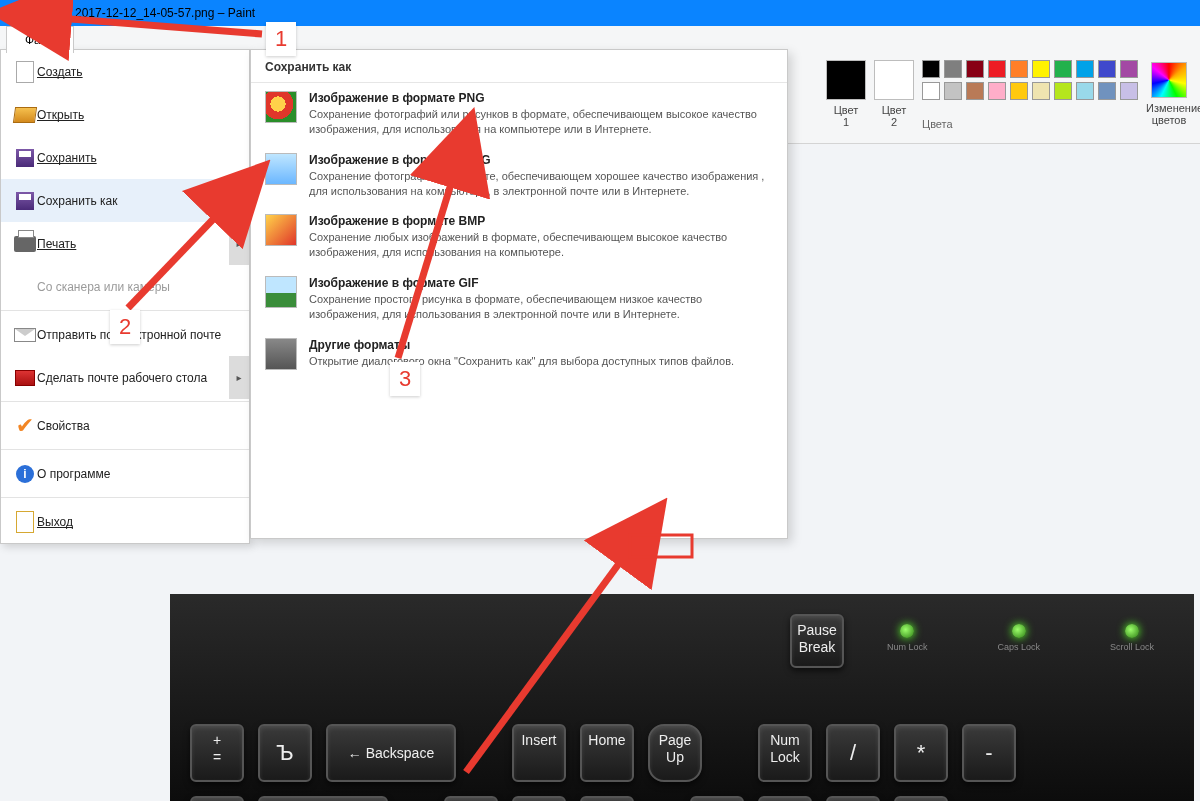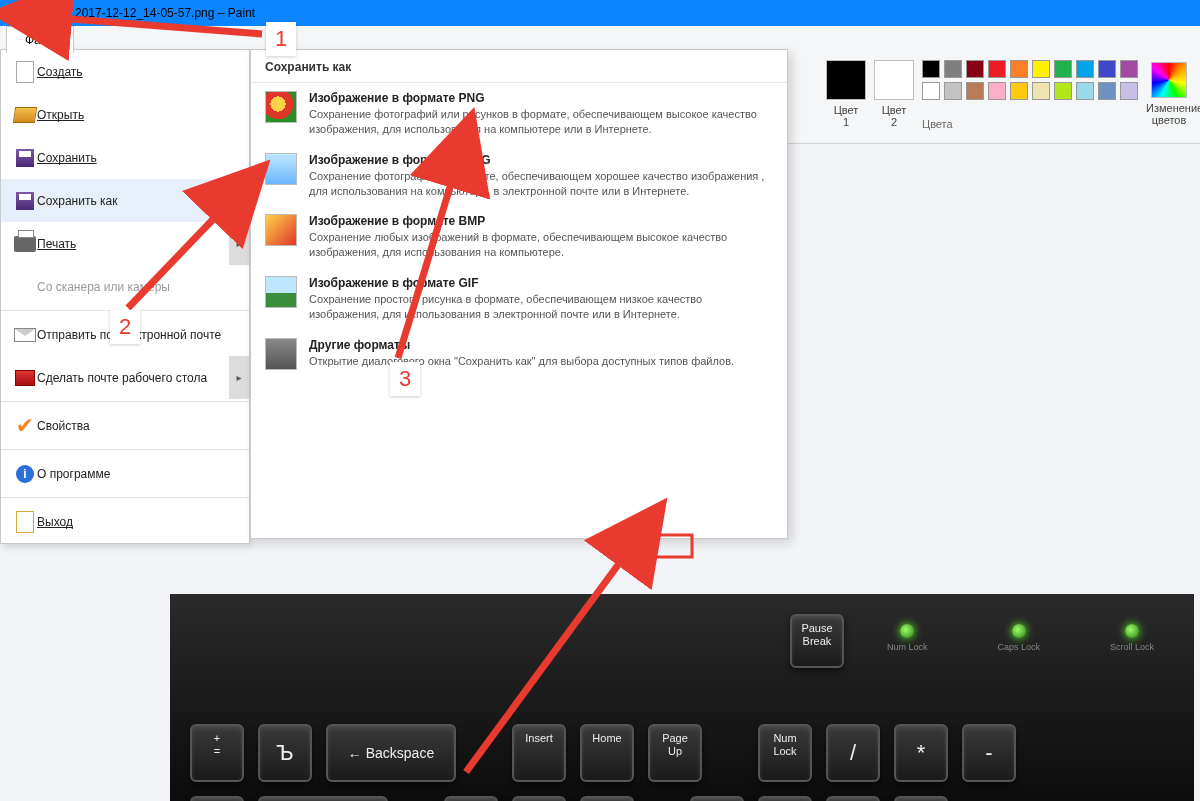--- a/index.html
+++ b/index.html
@@ -35,21 +35,21 @@
   
   .canvas-area { position:absolute; left:0; right:0; top:144px; bottom:0; background:#f2f4f7; }
 
   
   .kbd { position:absolute; left:170px; right:6px; bottom:0; top:450px; background:linear-gradient(#2a2a2a,#0c0c0c); display:flex; flex-direction:column; gap:14px; padding:130px 20px 10px; }
   .kbd-leds { position:absolute; top:30px; right:40px; display:flex; gap:70px; }
   .led { display:flex; flex-direction:column; align-items:center; gap:4px; }
   .led-dot { width:14px; height:14px; border-radius:50%; background:radial-gradient(circle at 40% 40%, #9cff6a, #2a7a12); box-shadow:0 0 8px #5bff2a; }
   .led-lbl { color:#888; font-size:9px; }
   .row { display:flex; gap:14px; }
-  .key { min-width:54px; height:58px; background:linear-gradient(#3a3a3a,#1a1a1a); border:2px solid #555; border-radius:6px; color:#eee; font-size:11px; display:flex; align-items:flex-start; justify-content:center; padding-top:6px; text-align:center; line-height:1.2; box-shadow: inset 0 2px 4px rgba(255,255,255,.1), 0 3px 6px rgba(0,0,0,.6); }
+  .key { min-width:54px; height:58px; background:linear-gradient(#3a3a3a,#1a1a1a); border:2px solid #555; border-radius:6px; color:#eee; font-size:14px; display:flex; align-items:flex-start; justify-content:center; padding-top:6px; text-align:center; line-height:1.2; box-shadow: inset 0 2px 4px rgba(255,255,255,.1), 0 3px 6px rgba(0,0,0,.6); }
   .key.big { font-size:22px; align-items:center; justify-content:center; padding-top:0; }
   .key.wide { min-width:130px; font-size:14px; align-items:center; padding-top:0;}
   .gap { width:28px; }
 
   
   .file-tab { position:absolute; left:6px; top:26px; padding:6px 18px; background:#fff; border:1px solid #c9c9c9; border-bottom:none; font-size:12px; z-index:40; }
   .file-menu { position:absolute; left:0; top:49px; width:250px; background:#fff; border:1px solid #c9c9c9; z-index:35; box-shadow: 3px 3px 8px rgba(0,0,0,.15); }
   .file-menu .item { display:flex; align-items:center; height:43px; padding:0 12px; font-size:12px; color:#222; position:relative; }
   .file-menu .item.hover { background:#e7f0fa; }
   .file-menu .item .expand { position:absolute; right:0; top:0; bottom:0; width:20px; display:flex; align-items:center; justify-content:center; background:#dcdcdc; }
@@ -177,21 +177,21 @@
         </div>
     </div>
     <div class="row" id="krow1">
         <div class="key" style="white-space: pre;">+
 =</div>
         <div class="key big" style="white-space: pre;">Ъ</div>
         <div class="key wide" style="white-space: pre;">← Backspace</div>
         <div class="gap"></div>
         <div class="key" style="white-space: pre;">Insert</div>
         <div class="key" style="white-space: pre;">Home</div>
-        <div class="key" style="white-space: pre;">Page
+        <div class="key" style="white-space: pre; border-radius: 16px;">Page
 Up</div>
         <div class="gap"></div>
         <div class="key" style="white-space: pre;">Num
 Lock</div>
         <div class="key big" style="white-space: pre;">/</div>
         <div class="key big" style="white-space: pre;">*</div>
         <div class="key big" style="white-space: pre;">-</div>
       </div>
     <div class="row" id="krow2">
         <div class="key big" style="white-space: pre;">Ъ</div>

